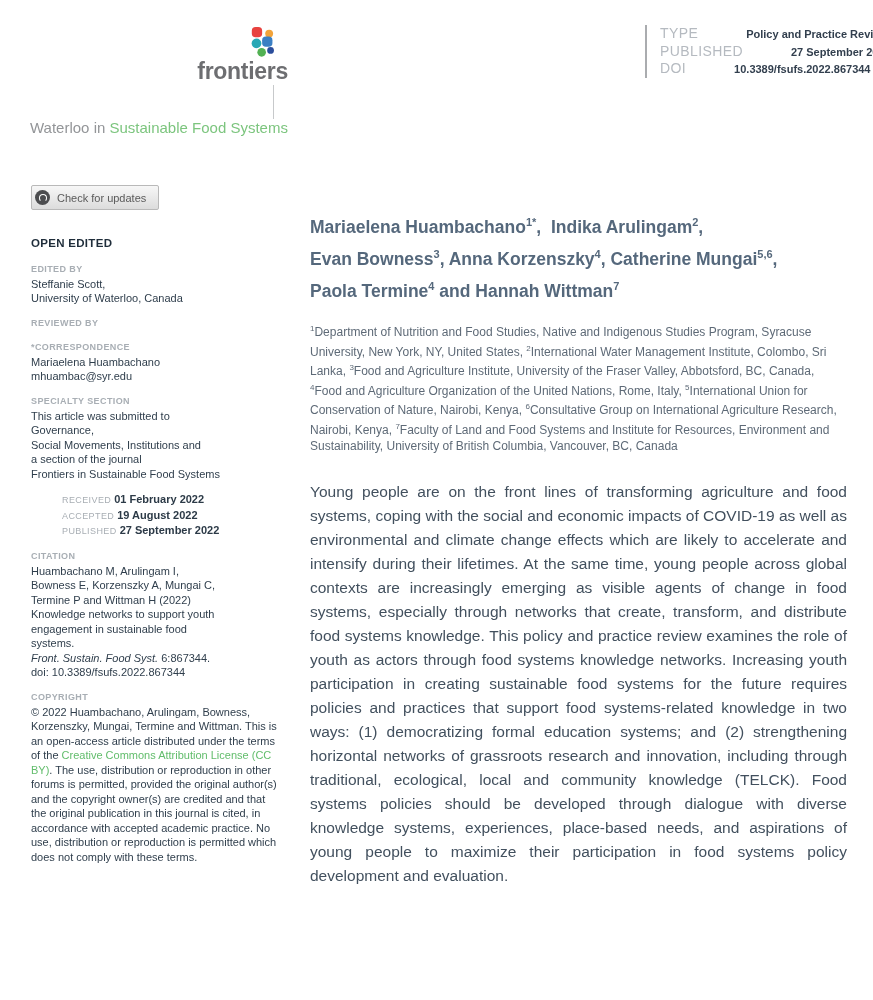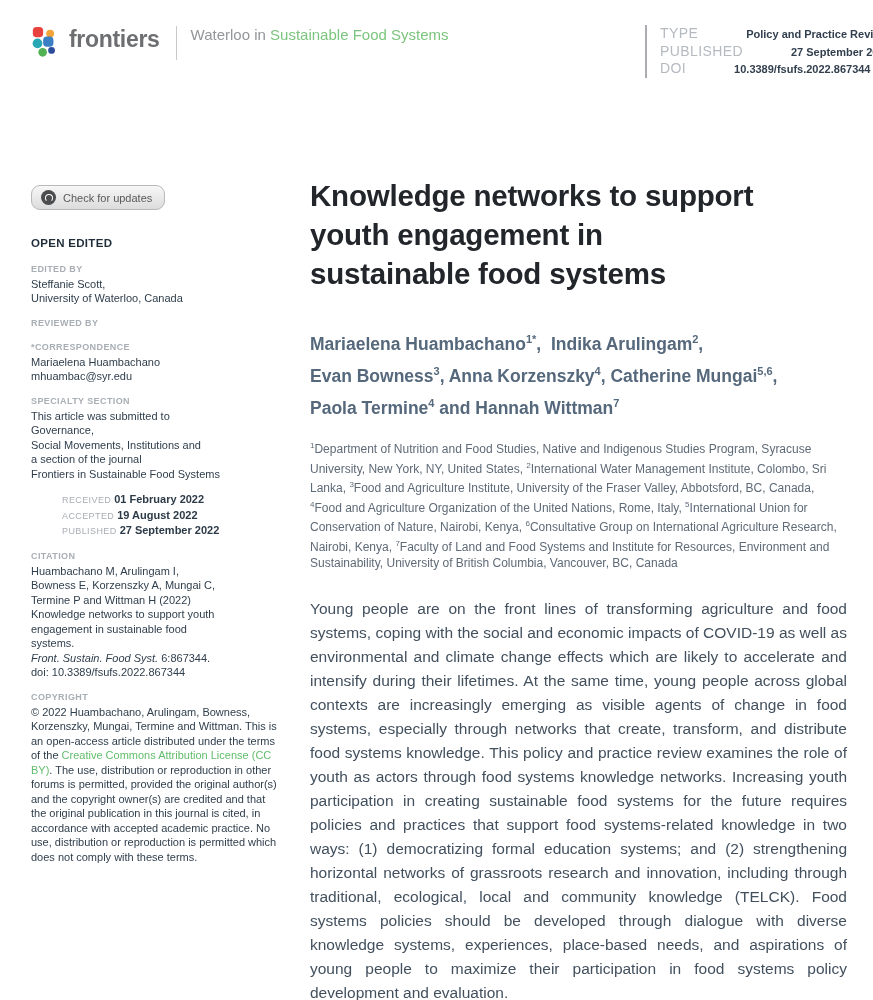--- a/index.html
+++ b/index.html
@@ -3,37 +3,37 @@
 <meta charset="utf-8">
 <style>
   * { margin:0; padding:0; box-sizing:border-box; }
   html,body { background:#ffffff; }
   .page {
     position:relative; width:873px; height:1000px; background:#ffffff;
     font-family:"Liberation Sans", sans-serif; overflow:hidden; color:#2f3e4c;
   }
 
   
-  .brand { position:absolute; left:30px; top:26px; display:flex; align-items:flex-start; }
+  .brand { position:absolute; left:30px; top:26px; display:flex; align-items:flex-end;flex-direction:column; }
   .logo-icon { width:30px; height:32px; margin-right:9px; }
   .logotype { font-size:23px; font-weight:700; color:#6d6e71; letter-spacing:-0.3px; }
   .brand-divider { width:1px; height:34px; background:#c7c9cb; margin:0 14px 0 16px; }
   .journal-line { font-size:15px; color:#939598; }
   .journal-green { color:#7cc57e; }
 
   .meta { position:absolute; left:645px; top:25px; border-left:2px solid #aaacaf; padding-left:13px; width:196px; }
   .meta-row { font-size:11px; line-height:16.5px; white-space:nowrap; }
   .meta-label { font-size:14px; color:#b5bac0; letter-spacing:0.4px; margin-right:4px; }
   .meta-value { color:#323f4e; font-weight:700;margin-left:44px; }
 
   
   .sidebar { position:absolute; left:31px; top:185px; width:250px; font-size:11px; line-height:14.5px; color:#2f3e4c; }
   .cfu-btn {
-    display:inline-flex; align-items:center; gap:7px; border:1px solid #b9b9b9; border-radius:9px;
-    background:linear-gradient(#f7f7f7, #dcdcdc); padding:4px 12px 4px 9px;
+    display:inline-flex; align-items:center; gap:7px; border:1px solid #b9b9b9; border-radius:2px;
+    background:linear-gradient(#f7f7f7, #dcdcdc); padding:4px 12px 4px 3px;
     font-family:"Liberation Sans", sans-serif; font-size:11px; color:#5a5a5a; cursor:pointer; margin-bottom:26px;
   }
   .cfu-icon { width:15px; height:15px; border-radius:50%; background:#4c4d4f; position:relative; display:inline-block; }
   .cfu-icon::after { content:""; position:absolute; left:3.5px; top:3.5px; width:8px; height:8px; border-radius:50%;
     border:1.6px solid #ffffff; border-bottom-color:transparent; box-sizing:border-box; }
   .open-access { font-size:11.5px; font-weight:700; color:#1f2d3a; letter-spacing:0.3px; margin-bottom:12px; }
   .side-section { margin-bottom:11px; }
   .side-label { font-size:9px; font-weight:700; color:#a8aeb4; letter-spacing:0.4px; line-height:13px; margin-bottom:1px; }
   .side-email { color:#2f3e4c; text-decoration:none; display:inline-block; }
   .date-row .side-value { font-weight:700; color:#2c3a47; }
@@ -133,25 +133,20 @@
       <div>doi: 10.3389/fsufs.2022.867344</div>
     </div>
 
     <div class="side-section">
       <div class="side-label">COPYRIGHT</div>
       <div class="copyright-text"><span>© 2022 Huambachano, Arulingam, Bowness, Korzenszky, Mungai, Termine and Wittman. This is an open-access article distributed under the terms of the </span><a class="cc-link" href="#">Creative Commons Attribution License (CC BY)</a><span>. The use, distribution or reproduction in other forums is permitted, provided the original author(s) and the copyright owner(s) are credited and that the original publication in this journal is cited, in accordance with accepted academic practice. No use, distribution or reproduction is permitted which does not comply with these terms.</span></div>
     </div>
   </aside>
 
   <main class="main">
-    <h1 class="title">
-        <div>Knowledge networks to support</div>
-        <div>youth engagement in</div>
-        <div>sustainable food systems</div>
-      </h1>
 
     <div class="authors"><div>Mariaelena Huambachano<sup>1*</sup>,  Indika Arulingam<sup>2</sup>,</div><div>Evan Bowness<sup>3</sup>, Anna Korzenszky<sup>4</sup>, Catherine Mungai<sup>5,6</sup>,</div><div>Paola Termine<sup>4</sup> and Hannah Wittman<sup>7</sup></div></div>
 
     <p class="affiliations"><sup>1</sup>Department of Nutrition and Food Studies, Native and Indigenous Studies Program, Syracuse University, New York, NY, United States, <sup>2</sup>International Water Management Institute, Colombo, Sri Lanka, <sup>3</sup>Food and Agriculture Institute, University of the Fraser Valley, Abbotsford, BC, Canada, <sup>4</sup>Food and Agriculture Organization of the United Nations, Rome, Italy, <sup>5</sup>International Union for Conservation of Nature, Nairobi, Kenya, <sup>6</sup>Consultative Group on International Agriculture Research, Nairobi, Kenya, <sup>7</sup>Faculty of Land and Food Systems and Institute for Resources, Environment and Sustainability, University of British Columbia, Vancouver, BC, Canada</p>
 
     <p class="abstract">Young people are on the front lines of transforming agriculture and food systems, coping with the social and economic impacts of COVID-19 as well as environmental and climate change effects which are likely to accelerate and intensify during their lifetimes. At the same time, young people across global contexts are increasingly emerging as visible agents of change in food systems, especially through networks that create, transform, and distribute food systems knowledge. This policy and practice review examines the role of youth as actors through food systems knowledge networks. Increasing youth participation in creating sustainable food systems for the future requires policies and practices that support food systems-related knowledge in two ways: (1) democratizing formal education systems; and (2) strengthening horizontal networks of grassroots research and innovation, including through traditional, ecological, local and community knowledge (TELCK). Food systems policies should be developed through dialogue with diverse knowledge systems, experiences, place-based needs, and aspirations of young people to maximize their participation in food systems policy development and evaluation.</p>
 
   </main>
 
 </div>

